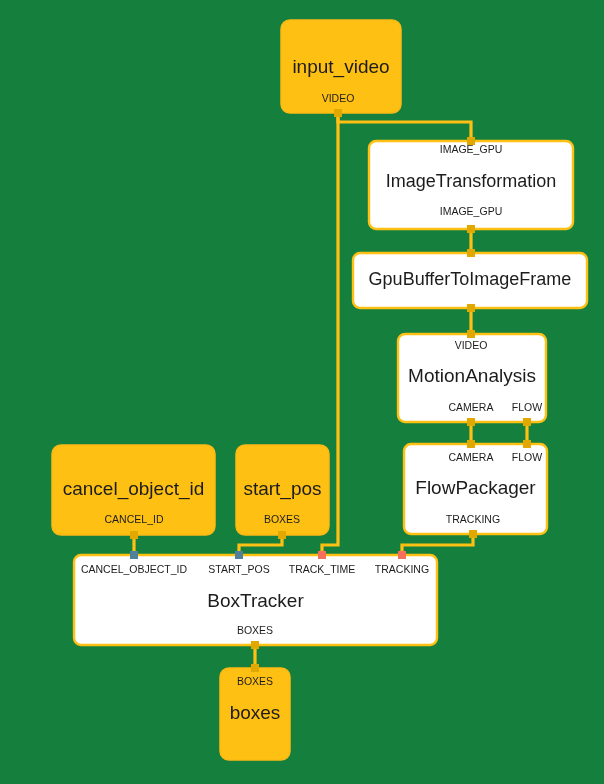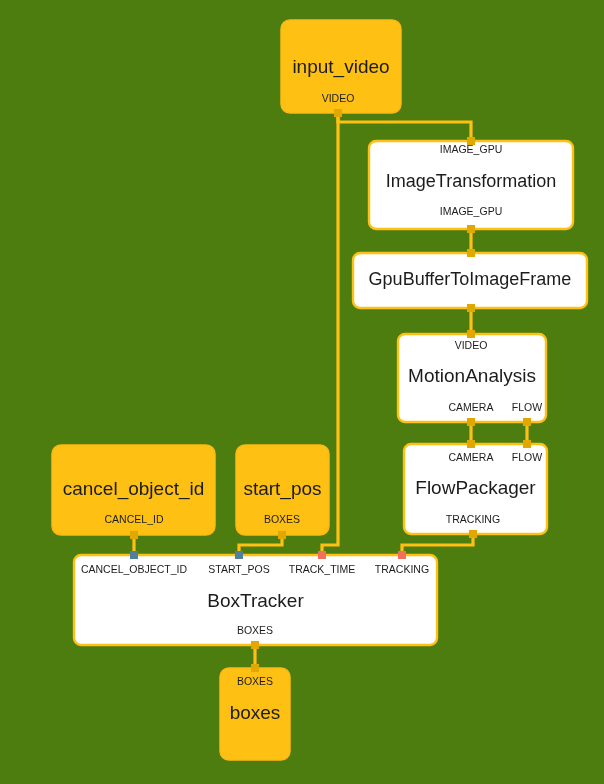--- a/index.html
+++ b/index.html
@@ -8,21 +8,21 @@
     padding: 0;
     background: #ffffff;
   }
   body {
     font-family: "Liberation Sans", sans-serif;
   }
   #canvas-wrap {
     position: relative;
     width: 604px;
     height: 784px;
-    background: #4d7c0f;
+    background: #15803d;
     overflow: hidden;
   }
   svg#graph {
     position: absolute;
     top: 0;
     left: 0;
     width: 604px;
     height: 784px;
     display: block;
   }

